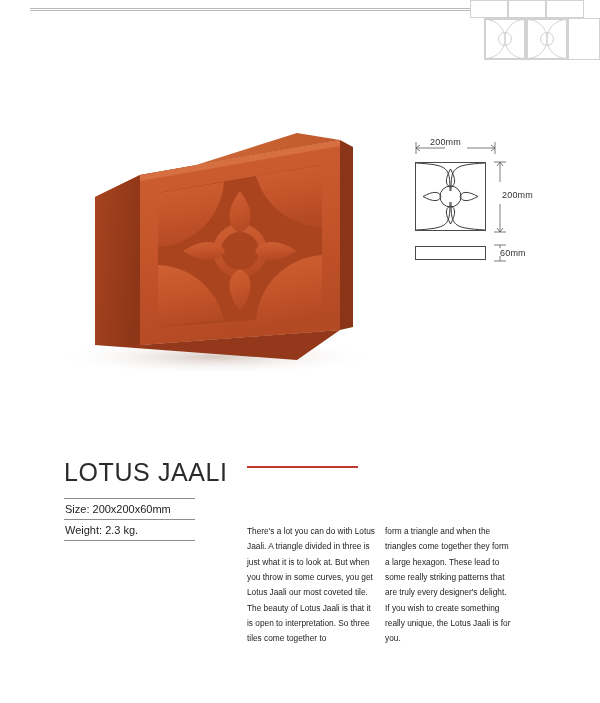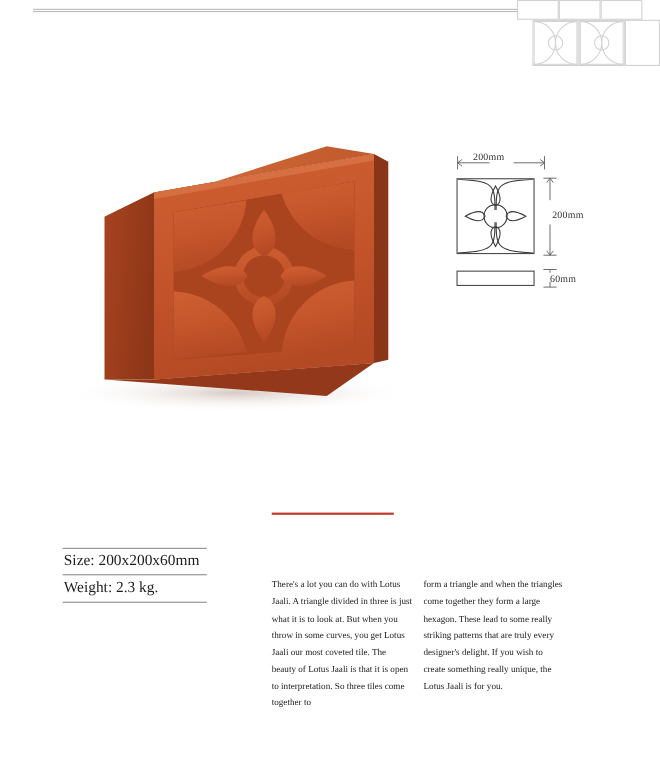--- a/index.html
+++ b/index.html
@@ -7,21 +7,20 @@
     margin: 0; padding: 0;
     background: #ffffff;
     font-family: "Liberation Sans", sans-serif;
   }
   #page {
     position: relative;
     width: 600px;
     height: 703px;
     overflow: hidden;
     background: #ffffff;
-    font-family: Liberation Serif, serif;
   }
 
   
   .top-rule {
     position: absolute;
     background: #b9b9b9;
     height: 1px;
   }
   #top-rule-left  { left: 30px;  top: 8px; width: 440px; }
   #top-rule-left2 { left: 30px;  top: 10px; width: 440px; }
@@ -82,23 +81,23 @@
     left: 64px; top: 458px;
     font-size: 25px;
     font-weight: 400;
     letter-spacing: 0.6px;
     color: #2b2b2b;
   }
 
   
   #spec-table {
     position: absolute;
-    left: 57px; top: 498px;
+    left: 64px; top: 498px;
     width: 131px;
-    font-size: 14px;
+    font-size: 11px;
     color: #1d1d1d;
   }
   #spec-table .spec-row {
     border-top: 1px solid #8d8d8d;
     padding: 4px 1px 4px 1px;
     line-height: 1.1;
   }
   #spec-table .spec-row:last-child {
     border-bottom: 1px solid #8d8d8d;
   }
@@ -289,20 +288,21 @@
         <path d="M34.5 6 C40 16 40 22 34.5 24 C29 22 29 16 34.5 6 Z"></path>
         <path d="M34.5 61 C40 51 40 45 34.5 43 C29 45 29 51 34.5 61 Z"></path>
         <path d="M7 33.5 C17 28 23 28 25 33.5 C23 39 17 39 7 33.5 Z"></path>
         <path d="M62 33.5 C52 28 46 28 44 33.5 C46 39 52 39 62 33.5 Z"></path>
       </g>
     </svg>
   </div>
 
   <div id="side-box"></div>
 
+  <div id="product-title">LOTUS JAALI</div>
 
   <div id="spec-table">
     <div class="spec-row">Size: 200x200x60mm</div>
     <div class="spec-row">Weight: 2.3 kg.</div>
   </div>
 
   <div id="accent-rule"></div>
   <div class="body-col" id="body-col-2">form a triangle and when the triangles come together they form a large hexagon. These lead to some really striking patterns that are truly every designer's delight. If you wish to create something really unique, the Lotus Jaali is for you.</div>
   <div class="body-col" id="body-col-1">There's a lot you can do with Lotus Jaali. A triangle divided in three is just what it is to look at. But when you throw in some curves, you get Lotus Jaali our most coveted tile. The beauty of Lotus Jaali is that it is open to interpretation. So three tiles come together to</div>
 

